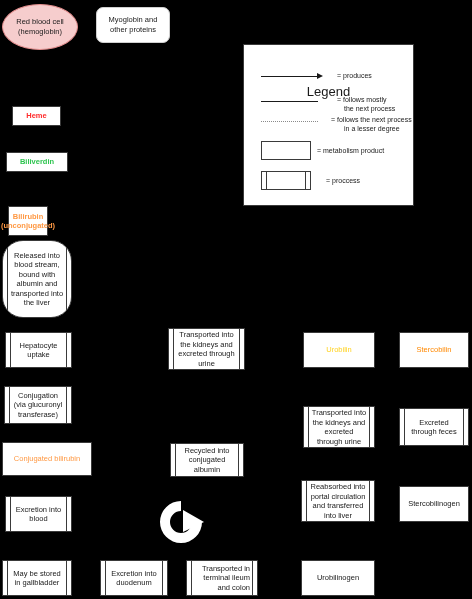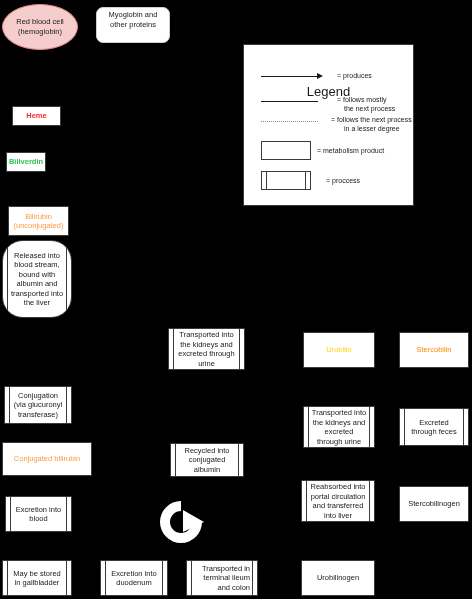--- a/index.html
+++ b/index.html
@@ -62,20 +62,21 @@
     font-size: 7.5px;
     line-height: 10px;
   }
   .rounded {
     position: absolute;
     box-sizing: border-box;
     background: #ffffff;
     border: 1px solid #cfcfcf;
     border-radius: 7px;
     display: flex;
+    align-items: center;
     justify-content: center;
     text-align: center;
     color: #1a1a1a;
     font-size: 7.5px;
     line-height: 10px;
     padding: 2px 4px;
   }
 
   
   #legend {
@@ -194,39 +195,42 @@
     <div class="lg-text" style="left:73px; top:101px;">= metabolism product</div>
 
     <div class="lg-box-process" style="left:17px; top:126px; width:50px; height:19px;"></div>
     <div class="lg-text" style="left:82px; top:131px;">= proccess</div>
   </div>
 
   <div class="node product" style="left:12px; top:106px; width:49px; height:20px;">
     <span class="c-red">Heme</span>
   </div>
 
-  <div class="node product" style="left:6px; top:152px; width:40px; height:20px;">
+  <div class="node product" style="left:6px; top:152px; width:62px; height:20px;">
     <span class="c-green">Biliverdin</span>
   </div>
 
-  <div class="node product" style="left:8px; top:206px; width:61px; height:30px;">
+  <div class="node product" style="left:8px; top:206px; width:40px; height:30px;font-weight:bold;">
     <span class="c-orange">
       <span>Bilirubin</span><br>
       <span>(unconjugated)</span>
     </span>
   </div>
 
   <div class="node product" style="left:2px; top:442px; width:90px; height:34px;">
     <span class="c-orange">Conjugated bilirubin</span>
   </div>
 
   <div class="node process" style="left:2px; top:240px; width:70px; height:78px;border-radius:21px;">
     <span>Released into blood stream, bound with albumin and transported into the liver</span>
   </div>
 
+  <div class="node process" style="left:5px; top:332px; width:67px; height:36px;">
+    <span>Hepatocyte uptake</span>
+  </div>
 
   <div class="node process" style="left:4px; top:386px; width:68px; height:38px;justify-content:flex-end;">
     <span>Conjugation (via glucuronyl transferase)</span>
   </div>
 
   <div class="node process" style="left:5px; top:496px; width:67px; height:36px;">
     <span>Excretion into blood</span>
   </div>
 
   <div class="node process" style="left:2px; top:560px; width:70px; height:36px;">

